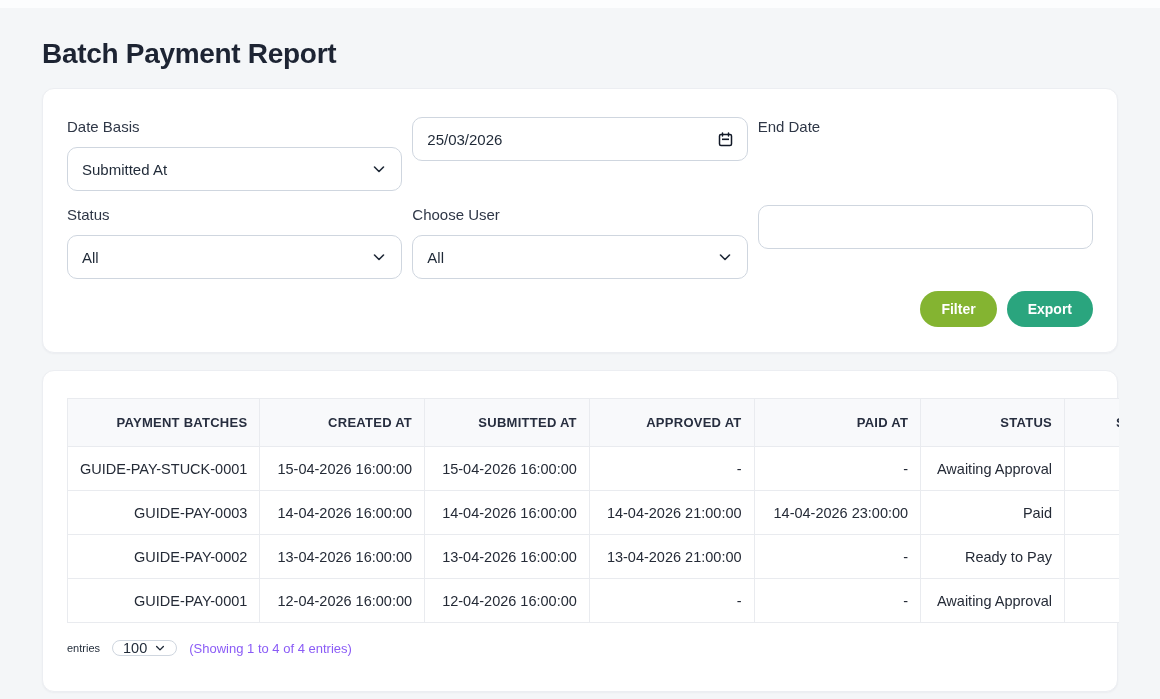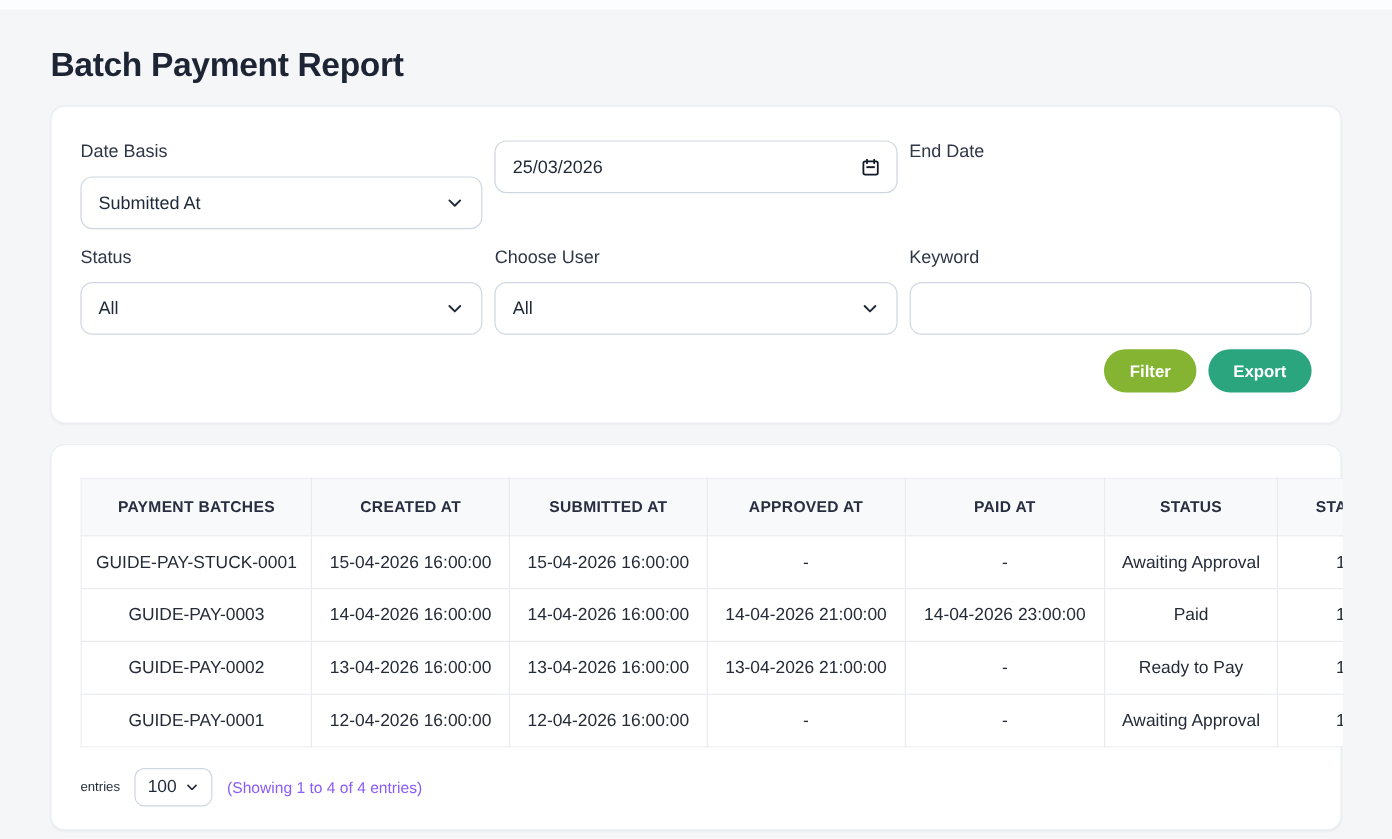--- a/index.html
+++ b/index.html
@@ -87,21 +87,21 @@
     width:1052px;
     overflow:hidden;
   }
   table.report-table {
     border-collapse:collapse;
     table-layout:fixed;
     min-width:1116px;
   }
   .report-table th, .report-table td {
     border:1px solid #e9ebef;
-    text-align:center;
+    text-align:right;
     padding:0 12px;
     white-space:nowrap;
     overflow:hidden;
   }
   .report-table th {
     background:#f8f9fb;
     height:48px;
     font-size:13px;
     font-weight:700;
     letter-spacing:.02em;
@@ -118,21 +118,21 @@
   .col-approved{width:165px;} .col-paid{width:167px;} .col-status{width:144px;}
   .col-stage{width:120px;}
   .table-footer {
     margin-top:17px;
     display:flex;
     align-items:center;
     gap:12px;
   }
   .entries-label { font-size:11px; color:#1f2937; }
   .entries-select {
-    height:32px;
+    height:16px;
     min-width:59px;
     border:1px solid #cfd6df;
     border-radius:8px;
     background:#fff;
     display:inline-flex;
     align-items:center;
     gap:7px;
     padding:0 10px;
     font-size:14.5px;
     color:#1f2937;
@@ -199,21 +199,20 @@
           <span class="value">All</span>
           <span class="icon">
             <svg width="16" height="16" viewBox="0 0 16 16" fill="none">
                 <path d="M3.5 6l4.5 4.5L12.5 6" stroke="#1f2937" stroke-width="1.6" stroke-linecap="round" stroke-linejoin="round"></path>
               </svg>
           </span>
         </div>
       </div>
 
       <div>
-        <span class="field-label">Keyword</span>
         <div class="control">
           <input type="text" value="" style="">
         </div>
       </div>
 
     </div>
 
     <div class="btn-row">
       <button class="pill-btn" id="filter-btn" style="background: rgb(132, 180, 49);">Filter</button>
       <button class="pill-btn" id="export-btn" style="background: rgb(42, 165, 126); text-align: center;">Export</button>

